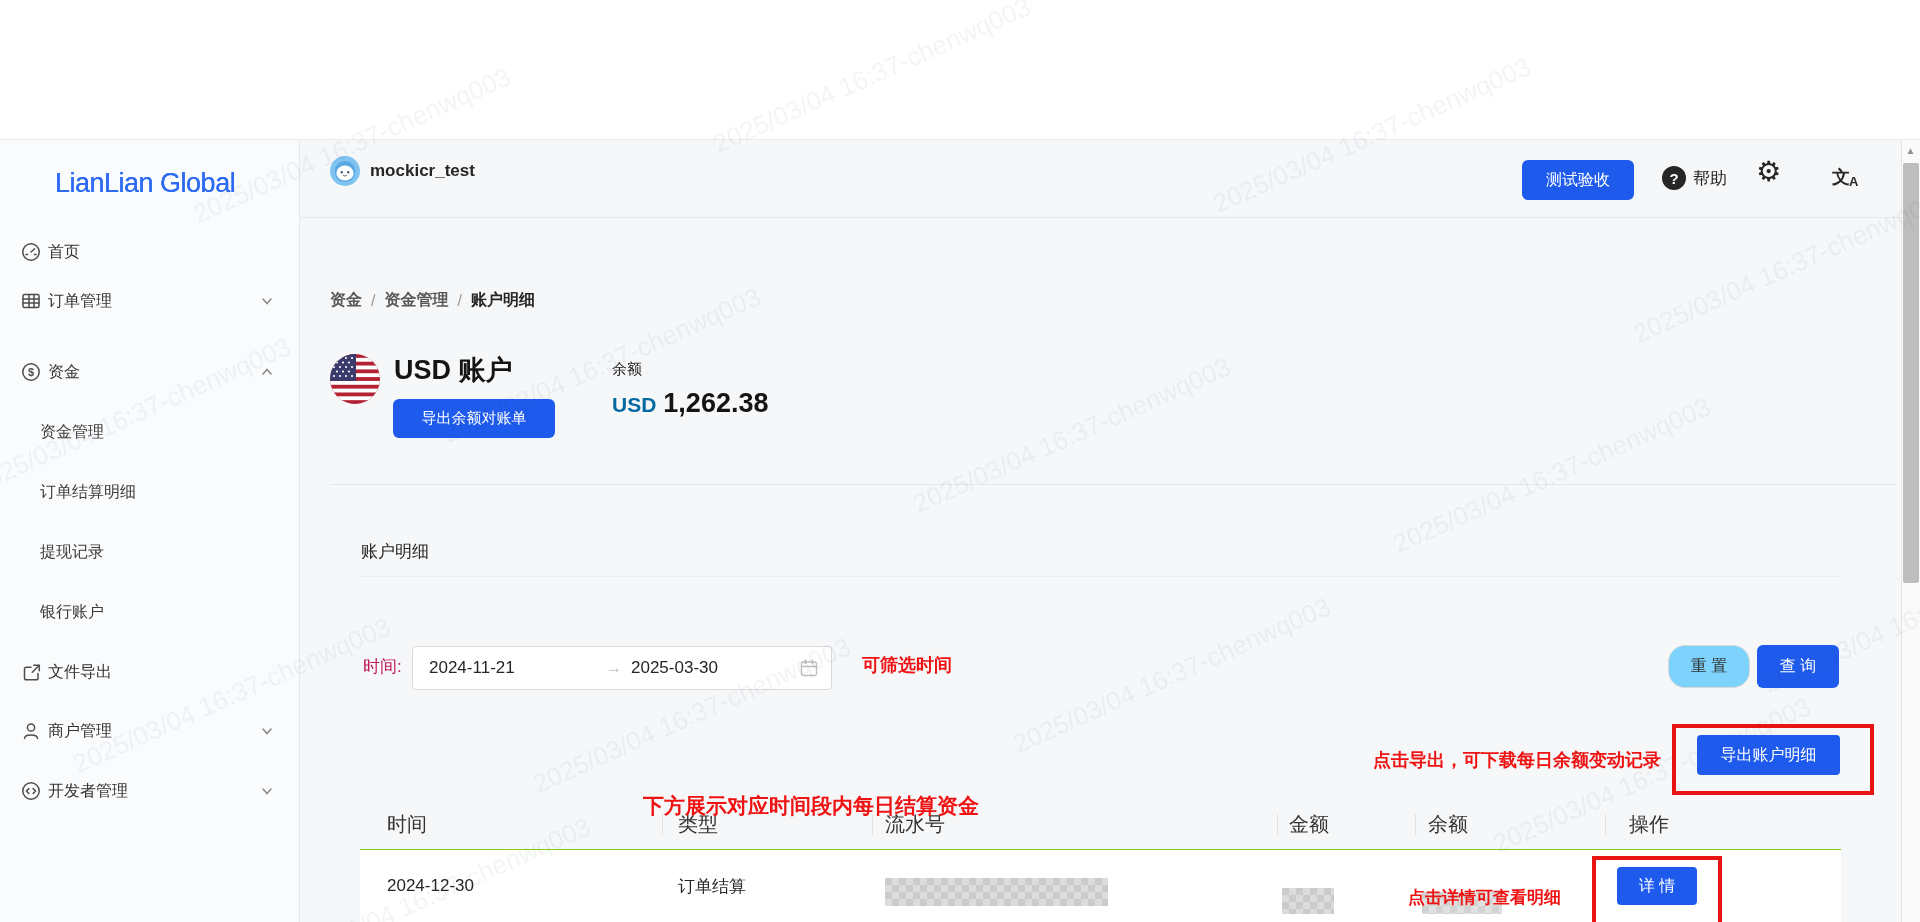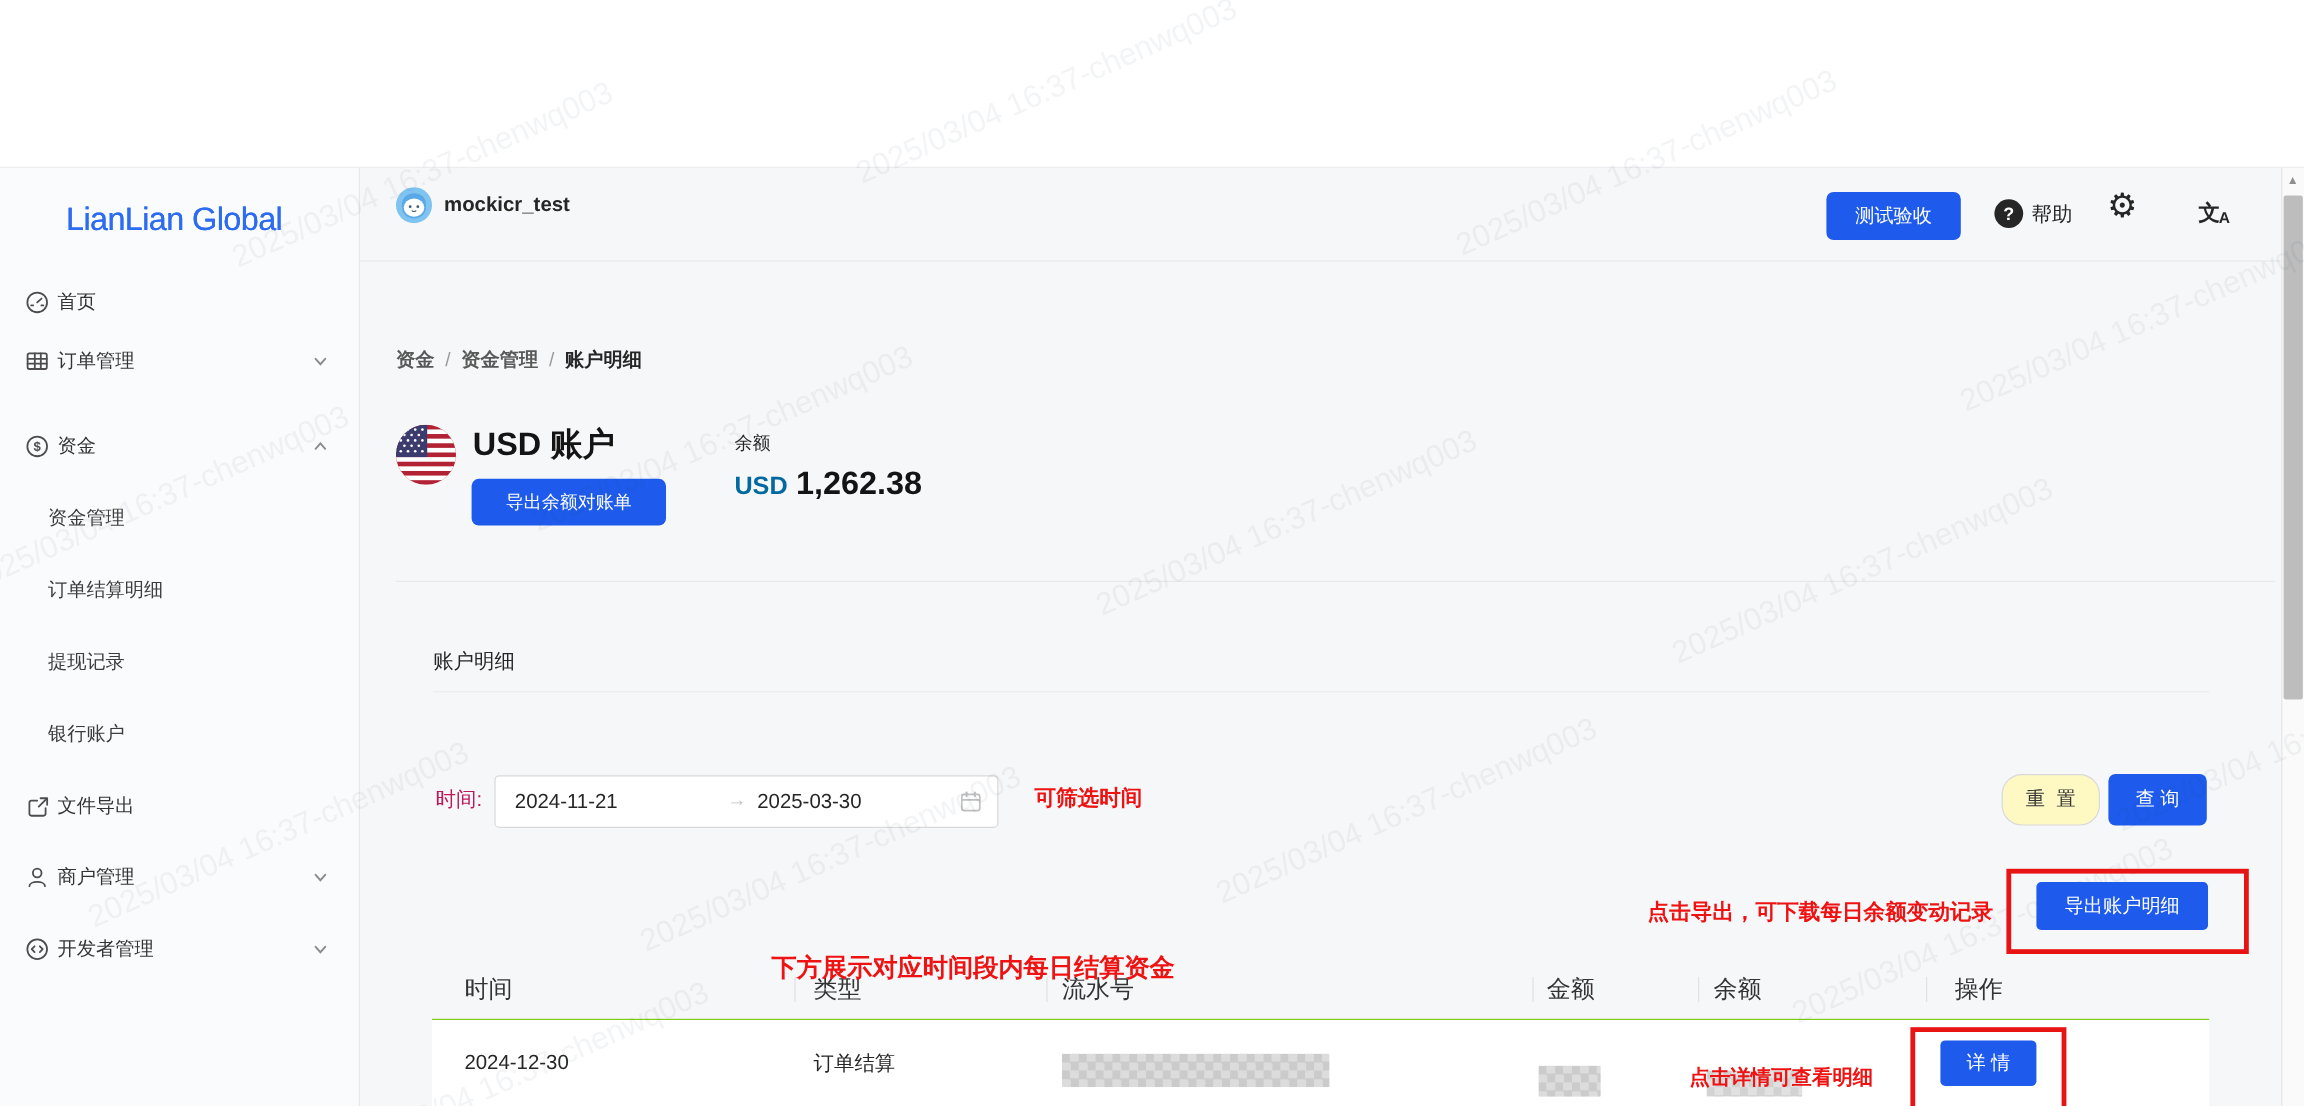--- a/index.html
+++ b/index.html
@@ -24,21 +24,21 @@
   .mi-sub .mi-label { left:40px; color:#3c3c3c; }
   .chev { position:absolute; left:260px; top:10px; }
   .chev.up svg { transform:rotate(180deg); }
   .icon-stroke { stroke:#4d4d4d; fill:none; stroke-width:1.5; stroke-linecap:round; stroke-linejoin:round; }
 
   
   .avatar { position:absolute; left:330px; top:156px; width:30px; height:30px; }
   .account-name { position:absolute; left:370px; top:161px; font-size:17px; font-weight:bold; color:#262626; }
   .btn { display:flex; align-items:center; justify-content:center; cursor:pointer; border:none; font-family:inherit; }
   .btn-blue { background:#1e5bec; color:#fff; border-radius:6px; }
-  .btn-plain { background:#fef9c3; color:#333; border:1px solid #d9d9d9; border-radius:17px;font-family:Liberation Mono, monospace; }
+  .btn-plain { background:#7dd3fc; color:#333; border:1px solid #d9d9d9; border-radius:17px; }
   .test-btn { left:1522px; top:160px; width:112px; height:40px; font-size:16px; position:absolute; }
   .help-wrap { position:absolute; left:1662px; top:166px; display:flex; align-items:center; cursor:pointer; }
   .help-circle { width:24px; height:24px; border-radius:50%; background:#262626; color:#fff; font-size:15px; font-weight:bold; display:flex; align-items:center; justify-content:center; }
   .help-text { margin-left:7px; font-size:17px; color:#262626; }
   .gear { position:absolute; left:1756px; top:158px; font-size:28px; color:#262626; cursor:pointer; line-height:1; }
   .translate { position:absolute; left:1832px; top:165px; cursor:pointer; color:#262626; }
   .translate .t1 { font-size:18px; font-weight:bold; }
   .translate .t2 { font-size:13px; font-weight:bold; position:relative; top:3px; left:-1px; }
 
   

